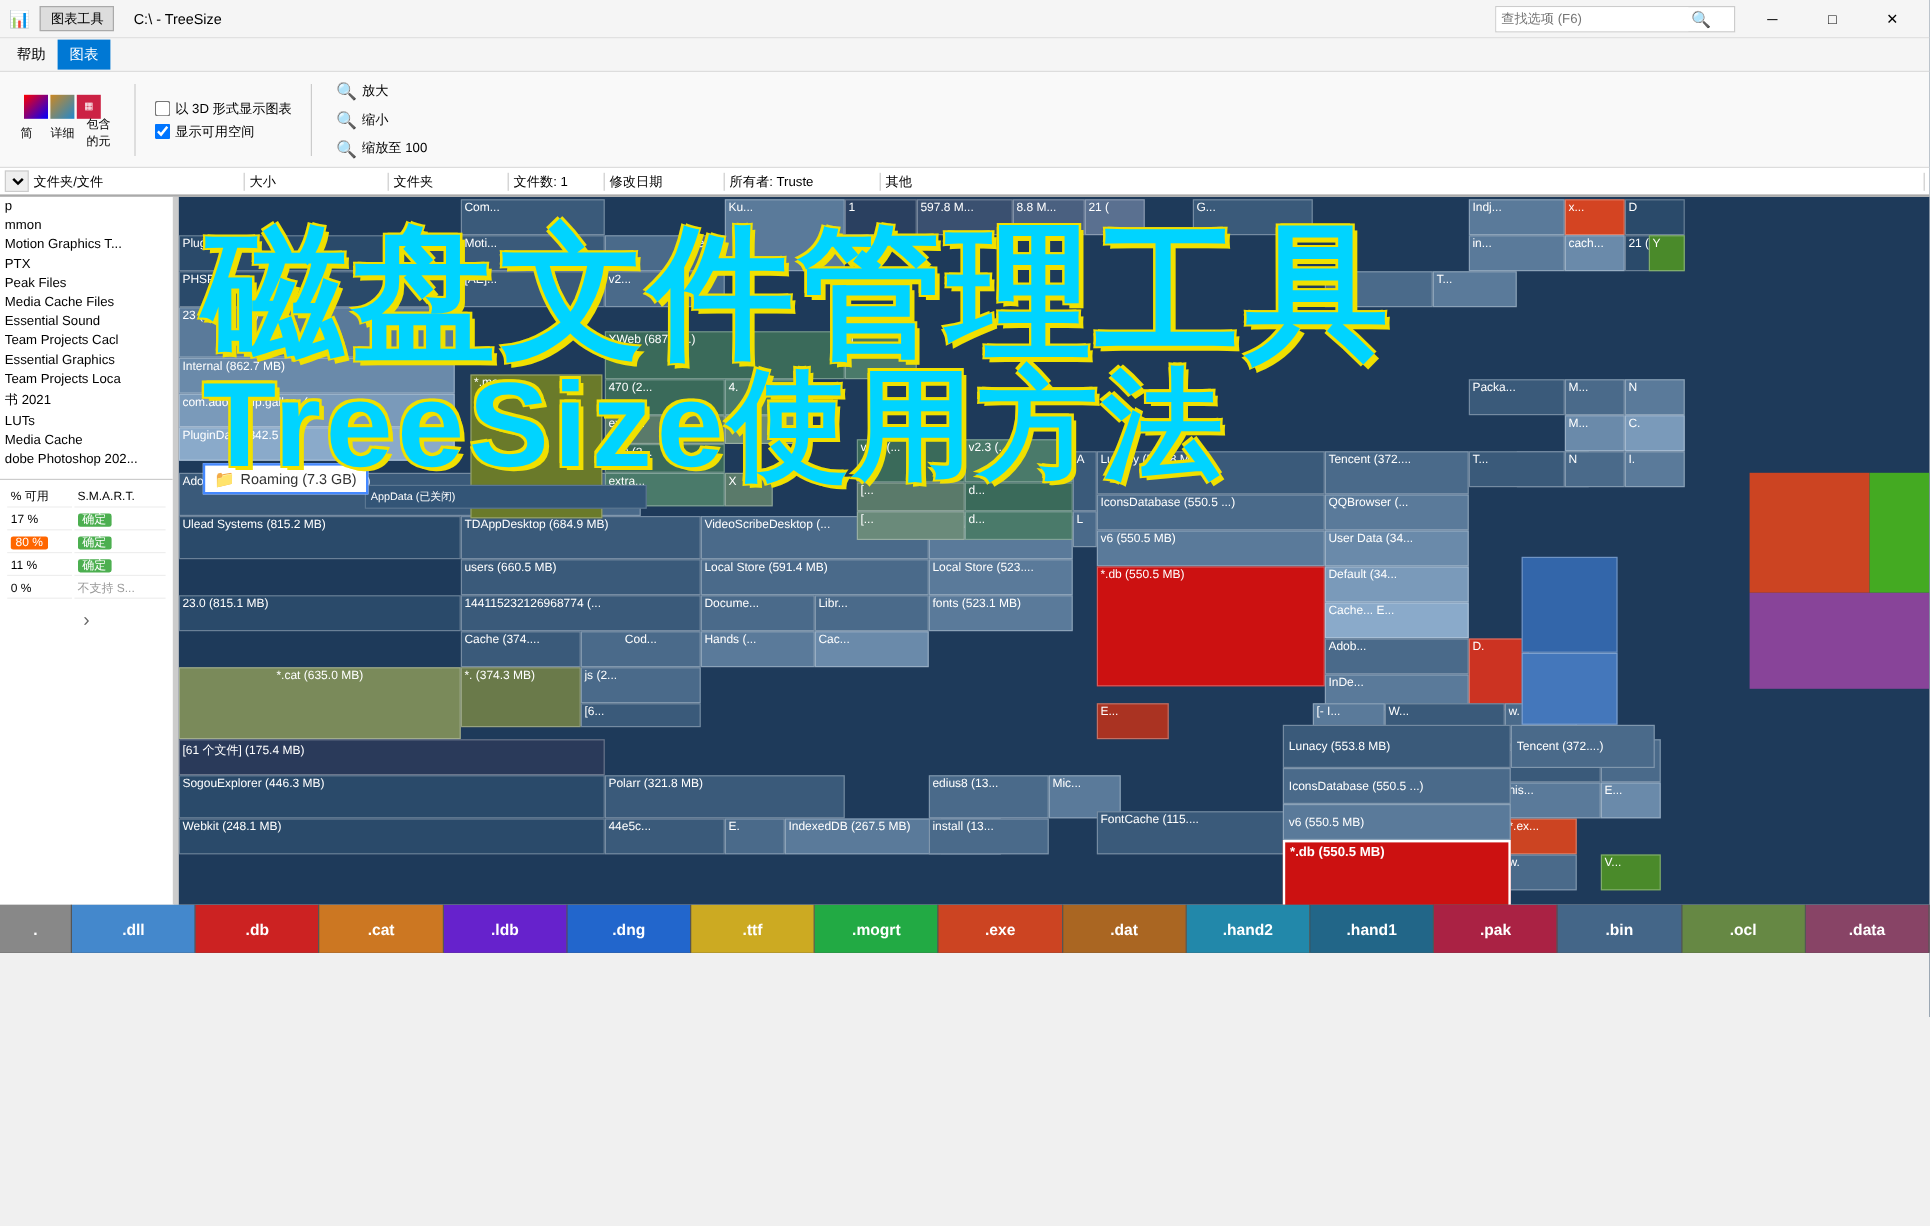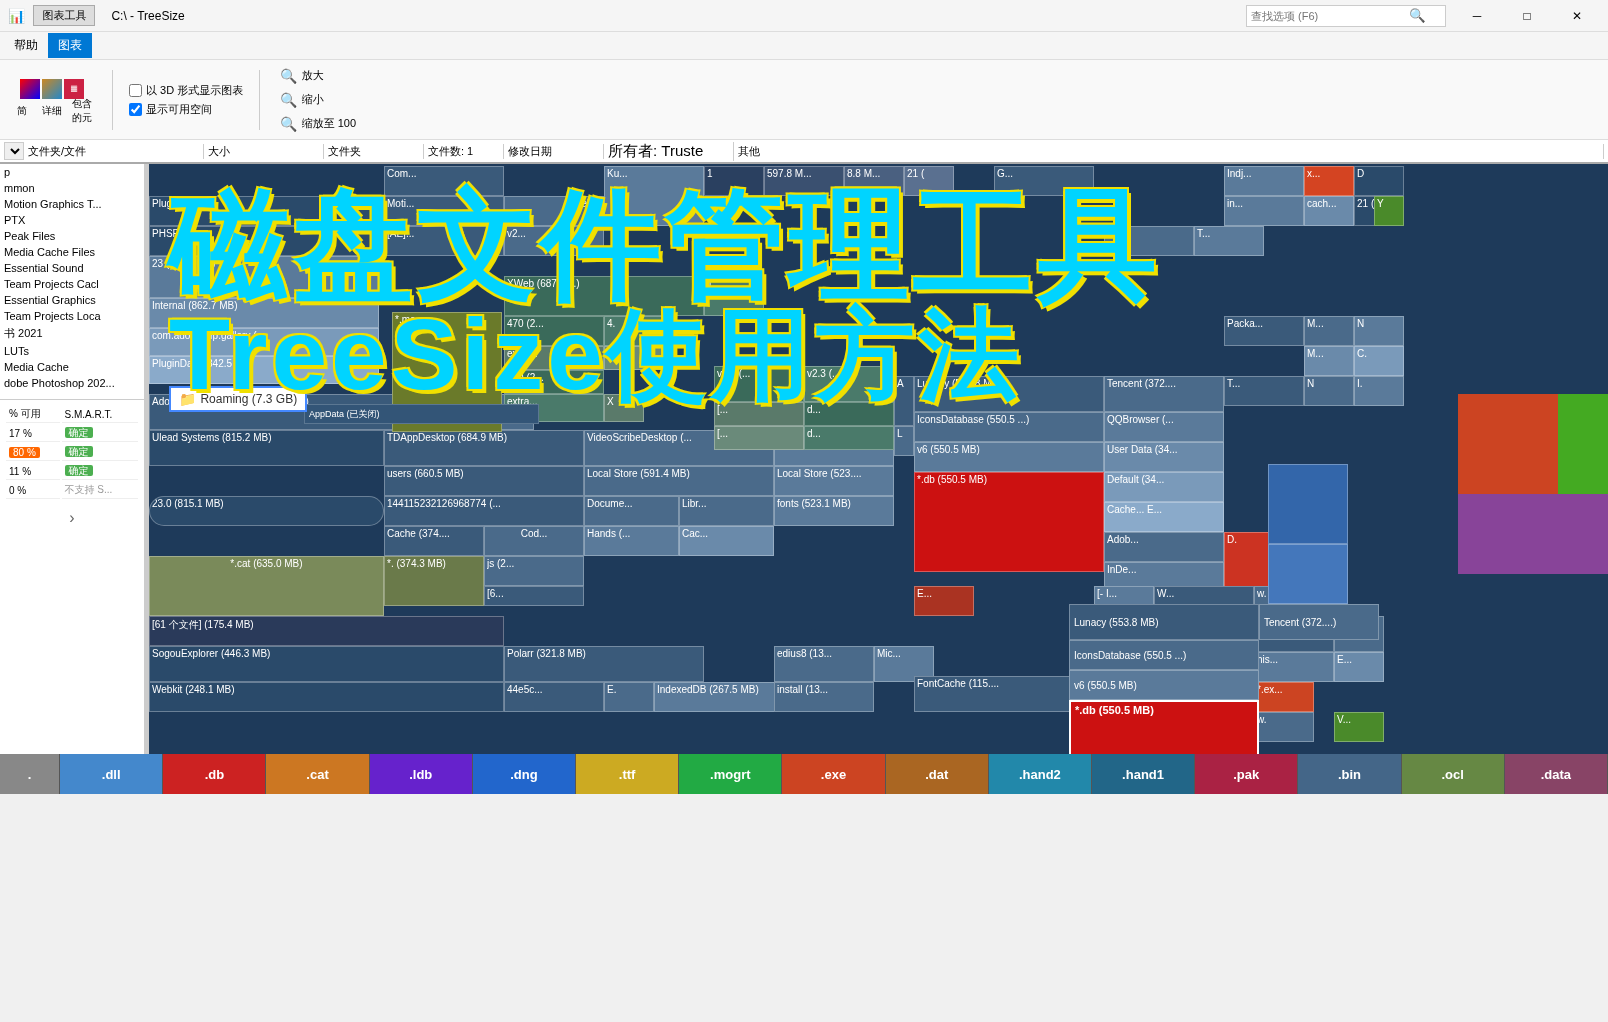--- a/index.html
+++ b/index.html
@@ -7,21 +7,21 @@
 
     
     .title-bar {
       display: flex; align-items: center; justify-content: space-between;
       background: #f5f5f5; border-bottom: 1px solid #ddd;
       height: 32px; padding: 0 8px;
     }
     .title-bar-left { display: flex; align-items: center; gap: 8px; }
     .title-bar-controls { display: flex; gap: 4px; }
     .title-bar-btn { width: 46px; height: 32px; border: none; background: transparent; cursor: pointer; font-size: 12px; display: flex; align-items: center; justify-content: center; }
-    .search-box { display: flex; align-items: center; background: white; border: 1px solid #ccc; height: 22px; width: 200px; }
+    .search-box { display: flex; background: white; border: 1px solid #ccc; height: 22px; width: 200px; }
     .search-box input { border: none; outline: none; font-size: 11px; padding: 0 4px; width: 160px; }
     .search-icon-btn { width: 22px; height: 22px; border: none; background: transparent; cursor: pointer; }
 
     
     .menu-bar {
       display: flex; align-items: center; background: #f5f5f5;
       border-bottom: 1px solid #ddd; height: 28px; padding: 0 4px;
     }
     .menu-item { padding: 4px 10px; cursor: pointer; font-size: 12px; }
     .menu-item:hover, .menu-item.active { background: #0078d4; color: white; }
@@ -193,21 +193,21 @@
   <div style="width:20px; display:flex; align-items:center;">
     <select style="width:20px; height:18px; font-size:10px; border:1px solid #ccc;">
       <option>C:\</option>
     </select>
   </div>
   <div class="col-header" style="width:180px; font-size:11px;">文件夹/文件</div>
   <div class="col-header" style="width:120px; font-size:11px;">大小</div>
   <div class="col-header" style="width:100px; font-size:11px;">文件夹</div>
   <div class="col-header" style="width:80px; font-size:11px;">文件数: 1</div>
   <div class="col-header" style="width:100px; font-size:11px;">修改日期</div>
-  <div class="col-header" style="width:130px; font-size:15px;">所有者: Truste</div>
+  <div class="col-header" style="width:130px; font-size:11px;">所有者: Truste</div>
   <div class="col-header" style="flex:1; font-size:11px;">其他</div>
 </div>
 
 <div style="display:flex; height:590px; overflow:hidden;">
 
   <div class="sidebar">
     <div class="sidebar-scroll">
       <div class="sidebar-item">p</div>
       <div class="sidebar-item">mmon</div>
       <div class="sidebar-item">Motion Graphics T...</div>
@@ -301,21 +301,21 @@
         </div>
         <div class="tm-tile" style="left: 235px; top: 302px; width: 200px; height: 30px; background: rgb(58, 90, 122);">
           <span class="tm-tile-label">users (660.5 MB)</span>
         </div>
         <div class="tm-tile" style="left: 435px; top: 302px; width: 190px; height: 30px; background: rgb(74, 106, 138);">
           <span class="tm-tile-label">Local Store (591.4 MB)</span>
         </div>
         <div class="tm-tile" style="left: 625px; top: 302px; width: 120px; height: 30px; background: rgb(90, 122, 154);">
           <span class="tm-tile-label">Local Store (523....</span>
         </div>
-        <div class="tm-tile" style="left: 0px; top: 332px; width: 235px; height: 30px; background: rgb(42, 74, 106); border-radius: 15px;">
+        <div class="tm-tile" style="left: 0px; top: 332px; width: 235px; height: 30px; background: rgb(42, 74, 106);">
           <span class="tm-tile-label">23.0 (815.1 MB)</span>
         </div>
         <div class="tm-tile" style="left: 235px; top: 332px; width: 200px; height: 30px; background: rgb(58, 90, 122);">
           <span class="tm-tile-label">144115232126968774 (...</span>
         </div>
         <div class="tm-tile" style="left: 435px; top: 332px; width: 95px; height: 30px; background: rgb(74, 106, 138);">
           <span class="tm-tile-label">Docume...</span>
         </div>
         <div class="tm-tile" style="left: 530px; top: 332px; width: 95px; height: 30px; background: rgb(74, 106, 138);">
           <span class="tm-tile-label">Libr...</span>

